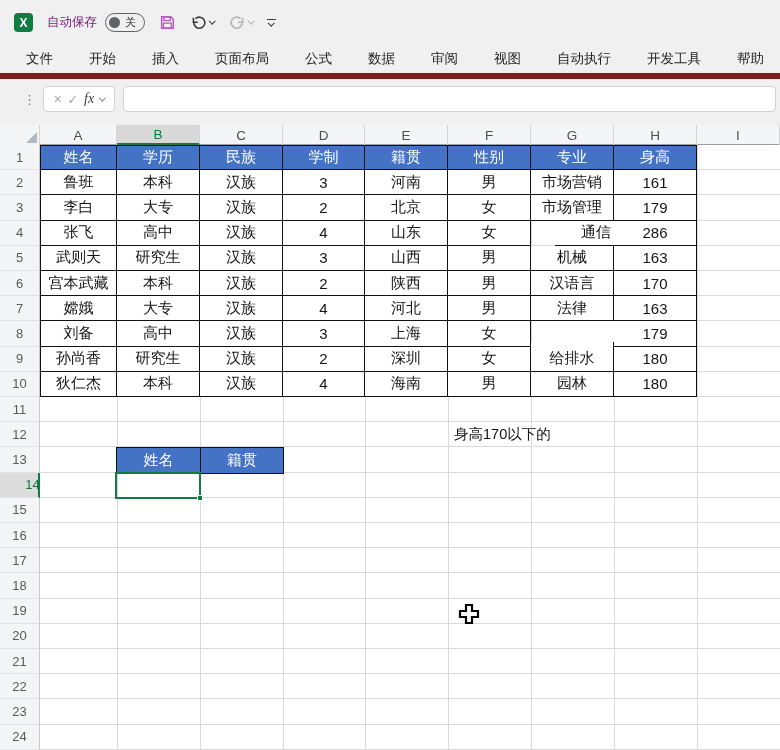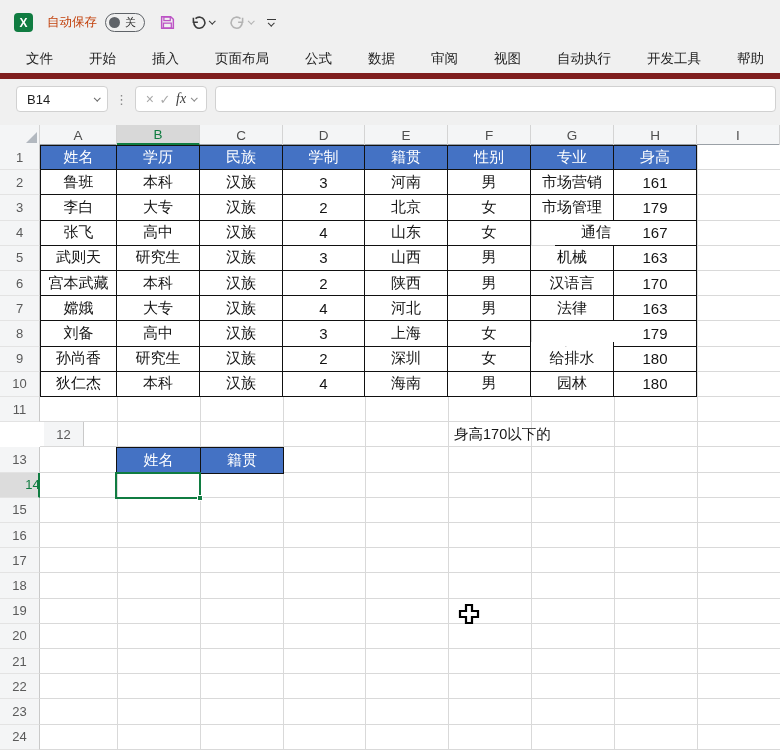--- a/index.html
+++ b/index.html
@@ -3,21 +3,21 @@
 <meta charset="utf-8">
 <style>
   * { margin:0; padding:0; box-sizing:border-box; }
   html,body { width:780px; height:750px; overflow:hidden; }
   body { font-family:"Liberation Sans","DejaVu Sans",sans-serif; background:#f0f0f0; position:relative; }
 
   
   .titlebar { height:45px; background:#f0f0f0; display:flex; align-items:center; padding-left:14px; }
   .xl-logo { width:19px; height:19px; background:#107C41; border-radius:4px; color:#fff;
              font-weight:bold; font-size:12px; display:flex; align-items:center; justify-content:center; }
-  .autosave-label { font-size:12.5px; color:#c2410c; margin-left:14px; }
+  .autosave-label { font-size:12.5px; color:#701a75; margin-left:14px; }
   .toggle { width:40px; height:19px; border:1.6px solid #5f6368; border-radius:10px; margin-left:8px;
             display:flex; align-items:center; position:relative; cursor:pointer; }
   .toggle .knob { width:11px; height:11px; border-radius:50%; background:#5f6368; margin-left:3px; }
   .toggle .state { font-size:11px; color:#2b2b2b; margin-left:5px; }
   .qat { display:flex; align-items:center; margin-left:14px; gap:14px; }
   .qat-btn { display:flex; align-items:center; gap:3px; }
   .chev { display:inline-block; width:6px; height:6px; border-right:1.5px solid currentColor;
           border-bottom:1.5px solid currentColor; transform:rotate(45deg) translate(-1px,-1px); }
   .chev.sm { width:4.5px; height:4.5px; }
   .dim { color:#b3b3b3; }
@@ -126,24 +126,20 @@
     <div class="menu-tab">公式</div>
     <div class="menu-tab">数据</div>
     <div class="menu-tab">审阅</div>
     <div class="menu-tab">视图</div>
     <div class="menu-tab">自动执行</div>
     <div class="menu-tab">开发工具</div>
     <div class="menu-tab">帮助</div>
   </div>
 
 <div class="formulabar">
-  <div class="white-box name-box">
-    <span>B14</span>
-    <span class="chev sm" style="color:#6a6a6a"></span>
-  </div>
   <span class="vdots">⋮</span>
   <div class="white-box fx-box">
     <span class="fx-x">×</span>
     <span class="fx-check">✓</span>
     <span class="fx-label">fx</span>
     <span class="chev sm" style="color:#8a8a8a"></span>
   </div>
   <div class="white-box formula-input"></div>
 </div>
 
@@ -171,21 +167,21 @@
       <div class="row-h" style="top: 25.2px; height: 25.2px;">2</div>
       <div class="row-h" style="top: 50.4px; height: 25.2px;">3</div>
       <div class="row-h" style="top: 75.6px; height: 25.2px;">4</div>
       <div class="row-h" style="top: 100.8px; height: 25.2px;">5</div>
       <div class="row-h" style="top: 126px; height: 25.2px;">6</div>
       <div class="row-h" style="top: 151.2px; height: 25.2px;">7</div>
       <div class="row-h" style="top: 176.4px; height: 25.2px;">8</div>
       <div class="row-h" style="top: 201.6px; height: 25.2px;">9</div>
       <div class="row-h" style="top: 226.8px; height: 25.2px;">10</div>
       <div class="row-h" style="top: 252px; height: 25.2px;">11</div>
-      <div class="row-h" style="top: 277.2px; height: 25.2px; margin-left: 44px;">12</div>
+      <div class="row-h" style="top: 277.2px; height: 25.2px;">12</div>
       <div class="row-h" style="top: 302.4px; height: 25.2px;">13</div>
       <div class="row-h sel" style="top: 327.6px; height: 25.2px; padding-left: 27px;">14</div>
       <div class="row-h" style="top: 352.8px; height: 25.2px;">15</div>
       <div class="row-h" style="top: 378px; height: 25.2px;">16</div>
       <div class="row-h" style="top: 403.2px; height: 25.2px;">17</div>
       <div class="row-h" style="top: 428.4px; height: 25.2px;">18</div>
       <div class="row-h" style="top: 453.6px; height: 25.2px;">19</div>
       <div class="row-h" style="top: 478.8px; height: 25.2px;">20</div>
       <div class="row-h" style="top: 504px; height: 25.2px;">21</div>
       <div class="row-h" style="top: 529.2px; height: 25.2px;">22</div>
@@ -247,21 +243,21 @@
       <div class="tcell" style="left: 448px; top: 50.4px; width: 83px; height: 25.2px;">女</div>
       <div class="tcell" style="left: 531px; top: 50.4px; width: 83px; height: 25.2px;">市场管理</div>
       <div class="tcell" style="left: 614px; top: 50.4px; width: 83px; height: 25.2px;">179</div>
       <div class="tcell first-col" style="left: 40px; top: 75.6px; width: 77px; height: 25.2px;">张飞</div>
       <div class="tcell" style="left: 117px; top: 75.6px; width: 83px; height: 25.2px;">高中</div>
       <div class="tcell" style="left: 200px; top: 75.6px; width: 83px; height: 25.2px;">汉族</div>
       <div class="tcell" style="left: 283px; top: 75.6px; width: 82px; height: 25.2px;">4</div>
       <div class="tcell" style="left: 365px; top: 75.6px; width: 83px; height: 25.2px;">山东</div>
       <div class="tcell" style="left: 448px; top: 75.6px; width: 83px; height: 25.2px;">女</div>
       <div class="tcell" style="left: 555px; top: 75.6px; width: 83px; height: 25.2px;">通信</div>
-      <div class="tcell" style="left: 614px; top: 75.6px; width: 83px; height: 25.2px;">167</div>
+      <div class="tcell" style="left: 614px; top: 75.6px; width: 83px; height: 25.2px;">286</div>
       <div class="tcell first-col" style="left: 40px; top: 100.8px; width: 77px; height: 25.2px;">武则天</div>
       <div class="tcell" style="left: 117px; top: 100.8px; width: 83px; height: 25.2px;">研究生</div>
       <div class="tcell" style="left: 200px; top: 100.8px; width: 83px; height: 25.2px;">汉族</div>
       <div class="tcell" style="left: 283px; top: 100.8px; width: 82px; height: 25.2px;">3</div>
       <div class="tcell" style="left: 365px; top: 100.8px; width: 83px; height: 25.2px;">山西</div>
       <div class="tcell" style="left: 448px; top: 100.8px; width: 83px; height: 25.2px;">男</div>
       <div class="tcell" style="left: 531px; top: 100.8px; width: 83px; height: 25.2px;">机械</div>
       <div class="tcell" style="left: 614px; top: 100.8px; width: 83px; height: 25.2px;">163</div>
       <div class="tcell first-col" style="left: 40px; top: 126px; width: 77px; height: 25.2px;">宫本武藏</div>
       <div class="tcell" style="left: 117px; top: 126px; width: 83px; height: 25.2px;">本科</div>

